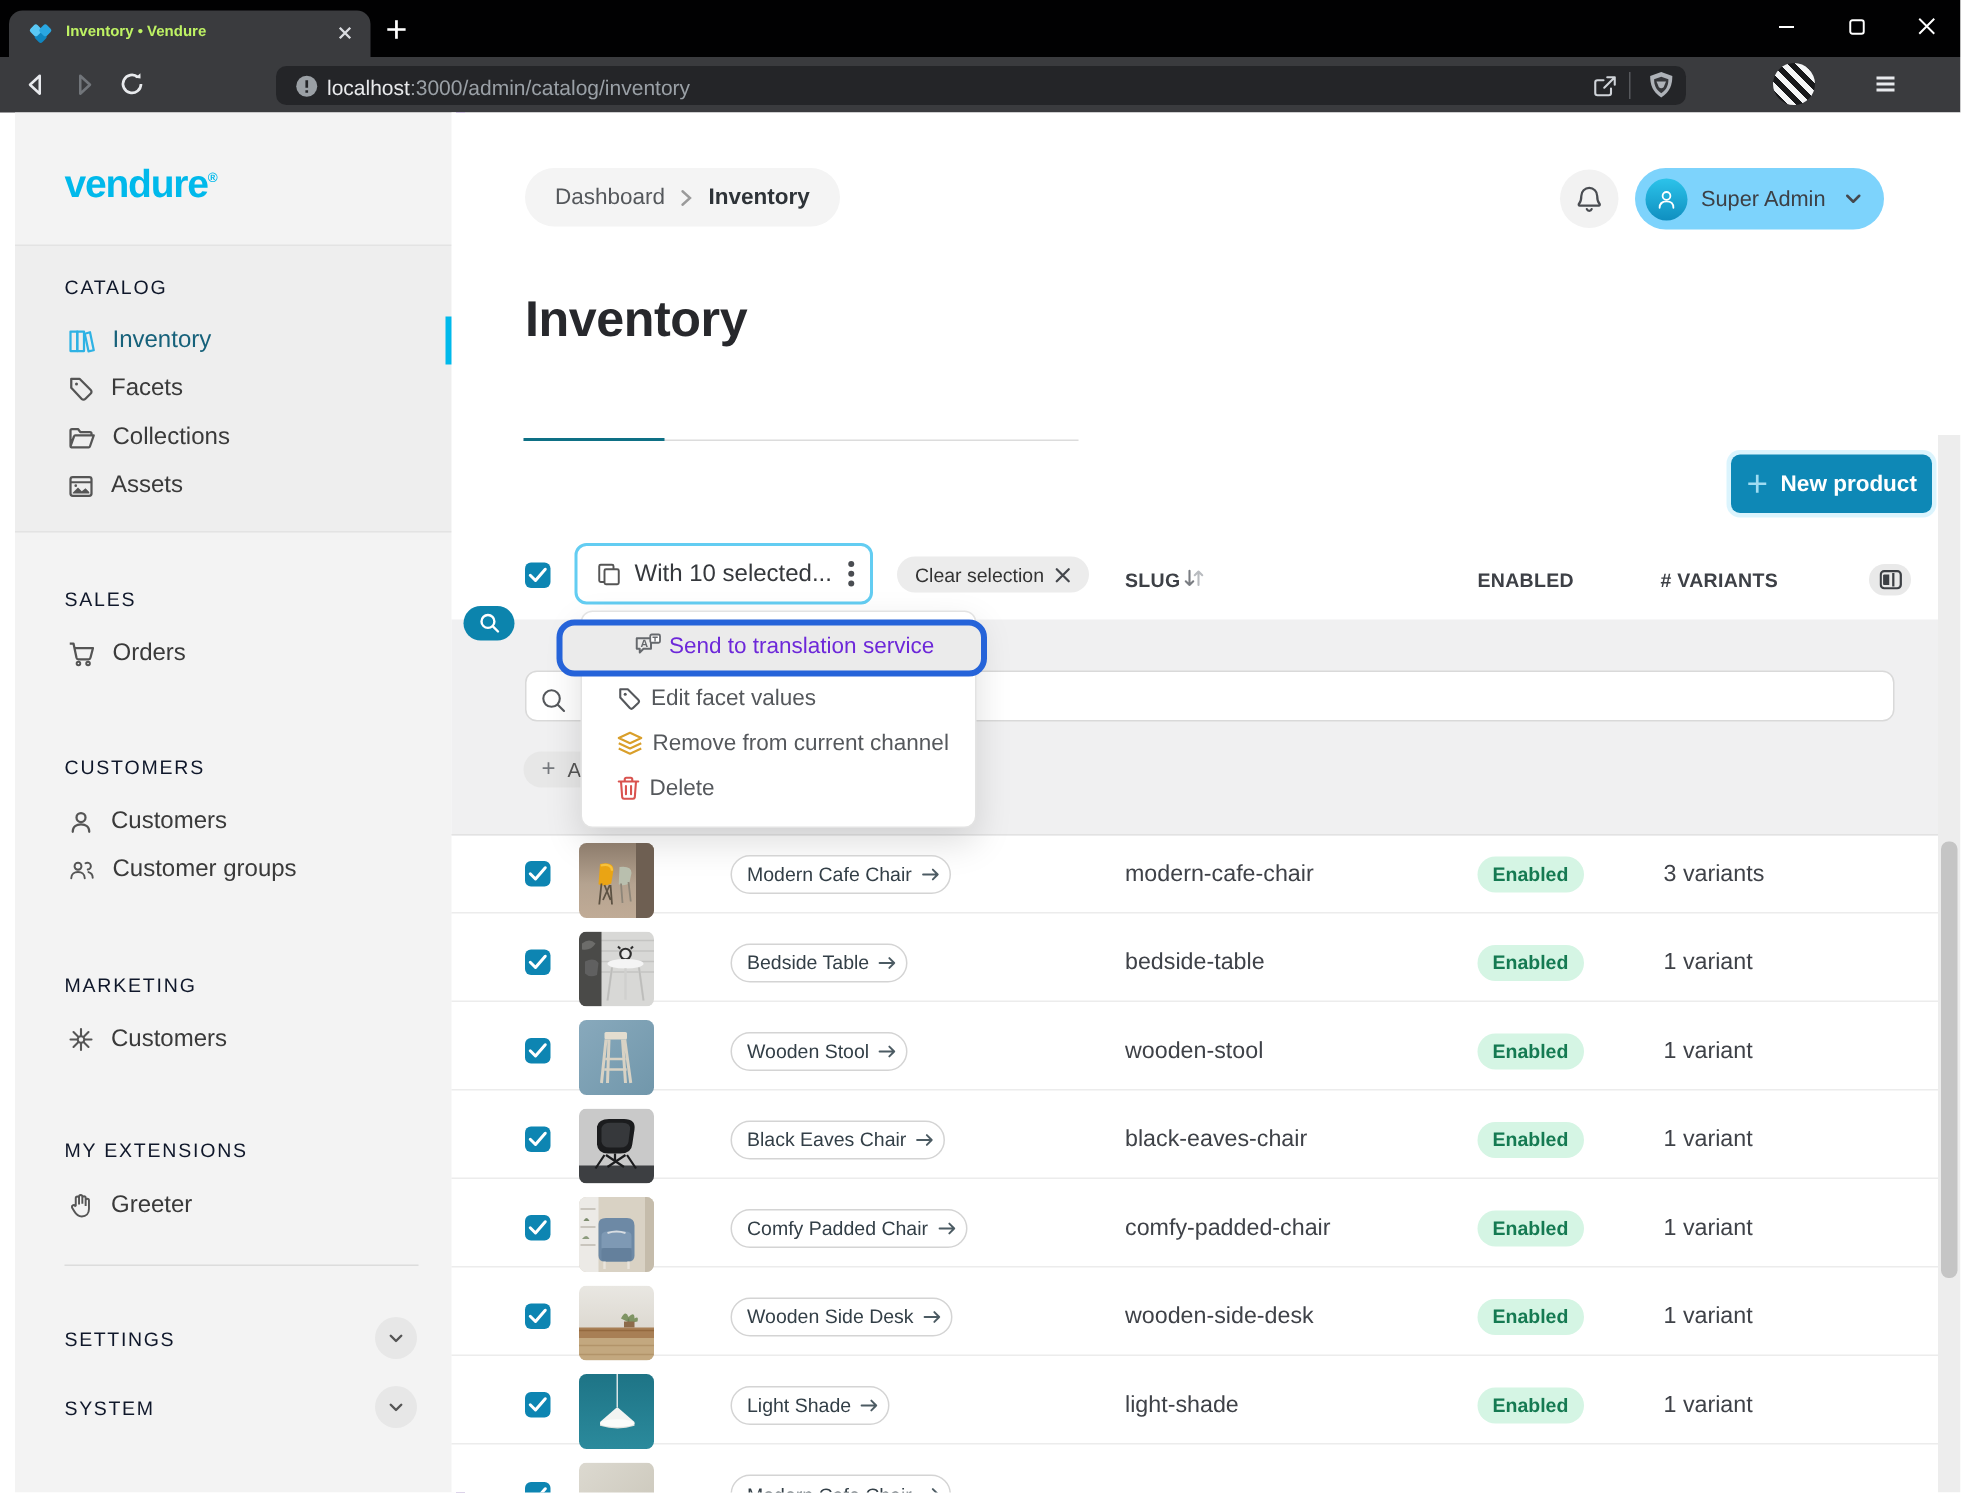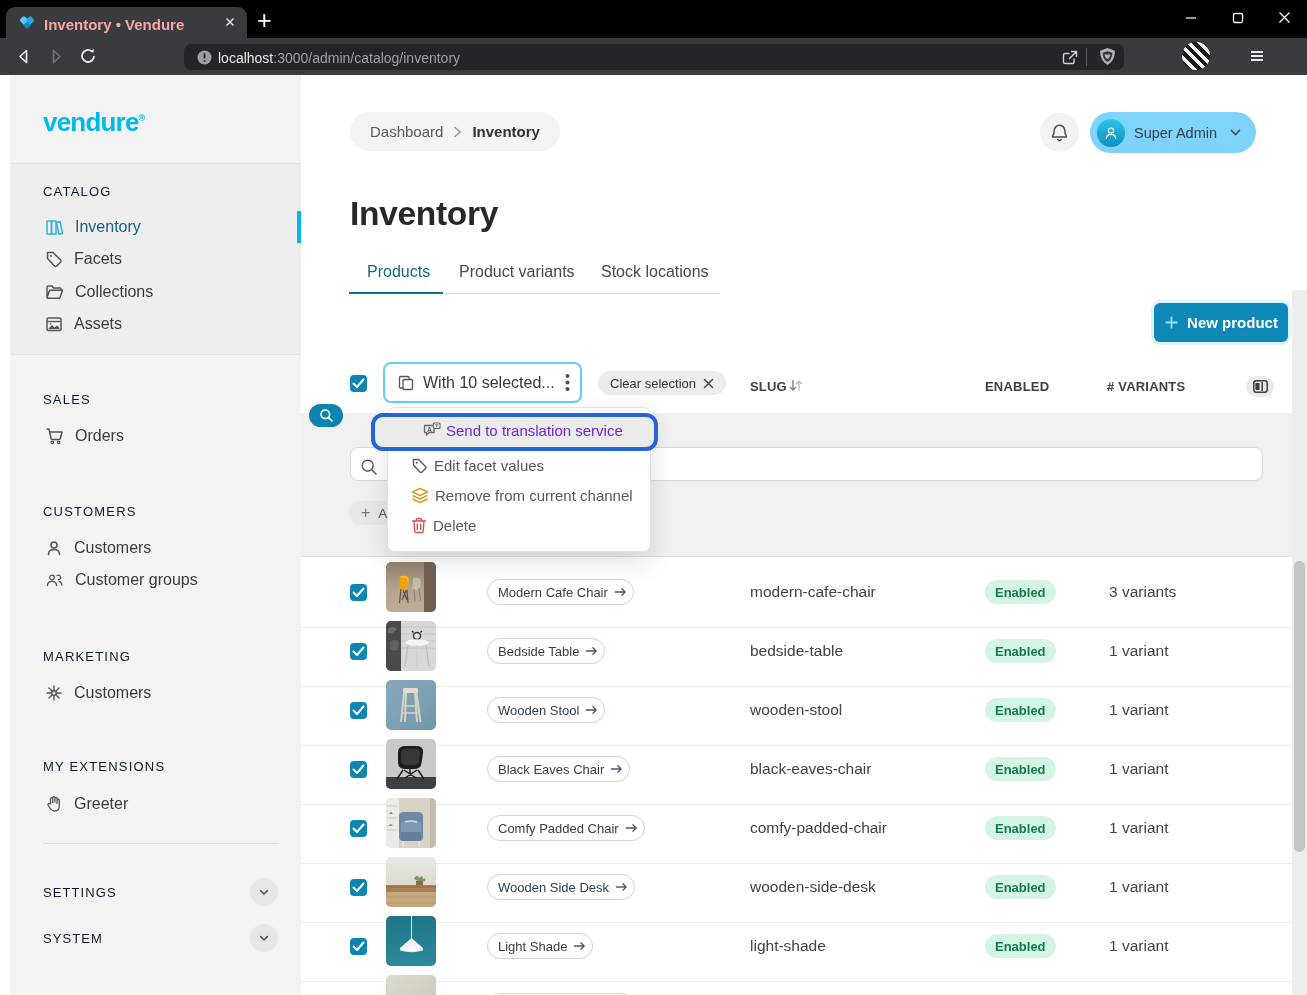--- a/index.html
+++ b/index.html
@@ -5,21 +5,21 @@
   * { margin:0; padding:0; box-sizing:border-box; }
   html,body { width:1307px; height:995px; overflow:hidden; }
   body { font-family:"Liberation Sans", sans-serif; position:relative; background:#fff; }
   .abs { position:absolute; }
   svg { display:block; }
 
   
   #titlebar { position:absolute; left:0; top:0; width:1307px; height:38px; background:#010102; }
   #tab { position:absolute; left:6px; top:7px; width:241px; height:31px; background:#3a3b3e; border-radius:9px 9px 0 0; }
   #tab .fav { position:absolute; left:13px; top:8px; }
-  #tab .title { position:absolute; left:38px; top:9px; font-size:15px; font-weight:bold; color:#fca5a5; white-space:nowrap; }
+  #tab .title { position:absolute; left:38px; top:9px; font-size:10px; font-weight:bold; color:#bef264; white-space:nowrap; }
   #tab .close { position:absolute; right:10px; top:8px; color:#e8eaed; font-size:14px; line-height:14px; }
   #newtab { position:absolute; left:257px; top:10px; color:#fff; font-size:25px; line-height:20px; font-weight:400; }
   .winctl { position:absolute; top:0; height:35px; width:46px; display:flex; align-items:center; justify-content:center; color:#fff; }
 
   #toolbar { position:absolute; left:0; top:38px; width:1307px; height:37px; background:#3a3b3e; }
   #urlpill { position:absolute; left:184px; top:6px; width:940px; height:26px; background:#242528; border-radius:7px; }
   #urltext { position:absolute; left:34px; top:6px; font-size:14px; color:#9aa0a6; white-space:nowrap; }
   #urltext b { color:#e9eaec; font-weight:normal; }
 
   
@@ -63,21 +63,21 @@
   #searchbox { position:absolute; left:49px; top:372px; width:913px; height:34px; background:#fff; border:1px solid #d9d9d9; border-radius:8px; }
   #addfilter { position:absolute; left:48px; top:426px; width:112px; height:24px; background:#e7e7e7; border-radius:12px; display:flex; align-items:center; padding:0 12px; gap:8px; font-size:13.5px; color:#555; }
 
   
   #menu { position:absolute; left:86px; top:332px; width:264px; height:145px; background:#fff; border:1px solid #e3e3e3; border-radius:8px; box-shadow:0 10px 24px rgba(0,0,0,.13); }
   .mi { position:absolute; left:23px; height:20px; display:flex; align-items:center; gap:6px; font-size:15px; color:#55585c; white-space:nowrap; }
   #mi1ring { position:absolute; left:70px; top:338px; width:287px; height:38px; background:#ebebeb; border:4px solid #2563d9; border-radius:12px; }
   #mi1 { position:absolute; left:122px; top:347px; display:flex; align-items:center; gap:5px; font-size:15px; color:#6d28d9; white-space:nowrap;text-align:center; }
 
   
-  .row { position:absolute; left:0; width:991px; height:71px; border-bottom:1px solid #ececec; }
+  .row { position:absolute; left:0; width:991px; height:52px; border-bottom:1px solid #ececec; }
   .cb { position:absolute; left:48.5px; top:50%; margin-top:-8.5px; width:17px; height:17px; background:#0d85b2; border-radius:4px; }
   .cb svg { position:absolute; left:2px; top:3px; }
   .thumb { position:absolute; left:85px; top:4.5px; width:50px; height:50px; border-radius:5px; overflow:hidden; }
   .chip { position:absolute; left:186px; top:50%; margin-top:-13px; height:26px; border:1px solid #d4d4d4; border-radius:13px; display:flex; align-items:center; padding:0 6px 0 10px; gap:6px; font-size:13px; color:#333f47; background:#fff; }
   .slug { position:absolute; left:449px; top:50%; margin-top:-9px; font-size:15.5px; color:#3f4248; }
   .badge { position:absolute; left:684px; top:50%; margin-top:-12px; height:24px; background:#d5f5e4; border-radius:12px; color:#157a52; font-size:13px; font-weight:bold; display:flex; align-items:center; padding:0 10px; }
   .vcount { position:absolute; left:808px; top:50%; margin-top:-9px; font-size:15.5px; color:#3f4248; }
 
   #winscroll { position:absolute; left:1292px; top:290px; width:15px; height:705px; background:#ededed; }
   #winthumb { position:absolute; left:1294px; top:561px; width:11px; height:291px; background:#c5c5c5; border-radius:5px; }
@@ -276,25 +276,20 @@
           <circle cx="8" cy="5.6" r="2.6" fill="none" stroke="#fff" stroke-width="1.2"></circle>
           <path d="M3.4 13.5 C3.4 10.6 5.5 9.3 8 9.3 C10.5 9.3 12.6 10.6 12.6 13.5" fill="none" stroke="#fff" stroke-width="1.2" stroke-linecap="round"></path>
         </svg>
       </div>
     <span class="uname">Super Admin</span>
     <svg width="13" height="13" viewBox="0 0 13 13">
         <path d="M2.5 4.5 L6.5 8.5 L10.5 4.5" fill="none" stroke="#45484d" stroke-width="1.7" stroke-linecap="round" stroke-linejoin="round"></path>
       </svg>
   </div>
   <h1>Inventory</h1>
-  <div id="tabs">
-    <span class="t" style="left:18px;color:#116b7e;font-weight:400;">Products</span>
-    <span class="t" style="left:110px;color:#45484d;">Product variants</span>
-    <span class="t" style="left:252px;color:#45484d;">Stock locations</span>
-  </div>
   <div id="tabline"></div>
   <div id="tabactive"></div>
 
   <div id="newprod">
       <svg width="15" height="15" viewBox="0 0 15 15">
         <path d="M7.5 1.5 V13.5 M1.5 7.5 H13.5" stroke="#9fdcf2" stroke-width="1.8"></path>
       </svg>
       <span>New product</span>
     </div>
 

